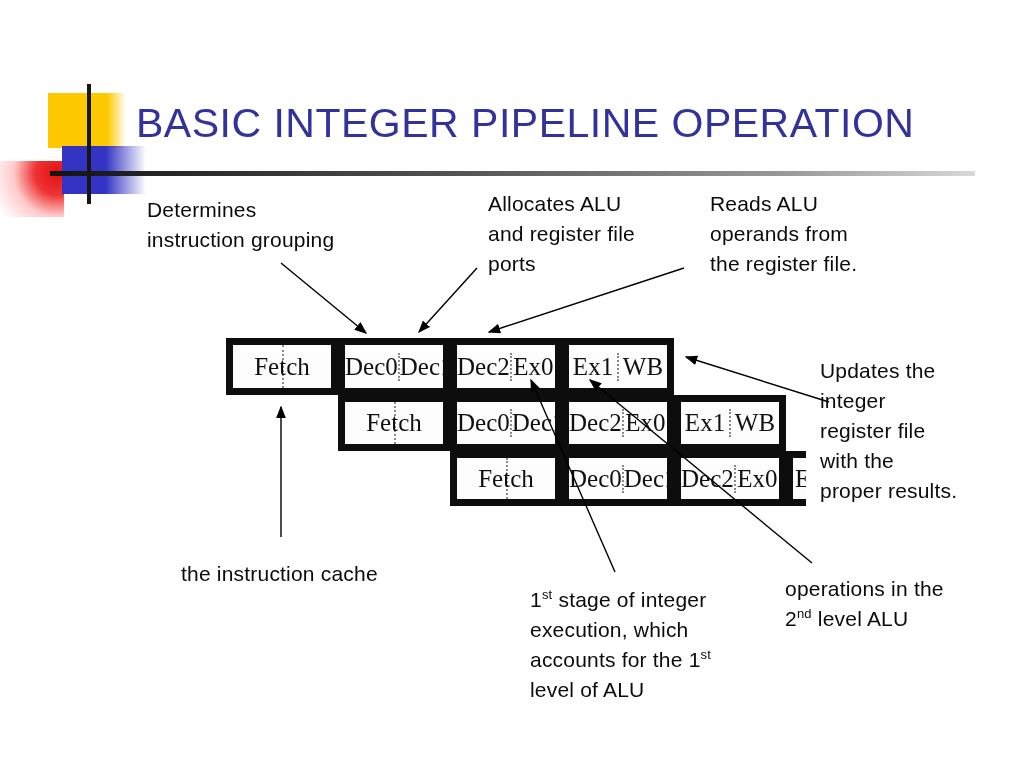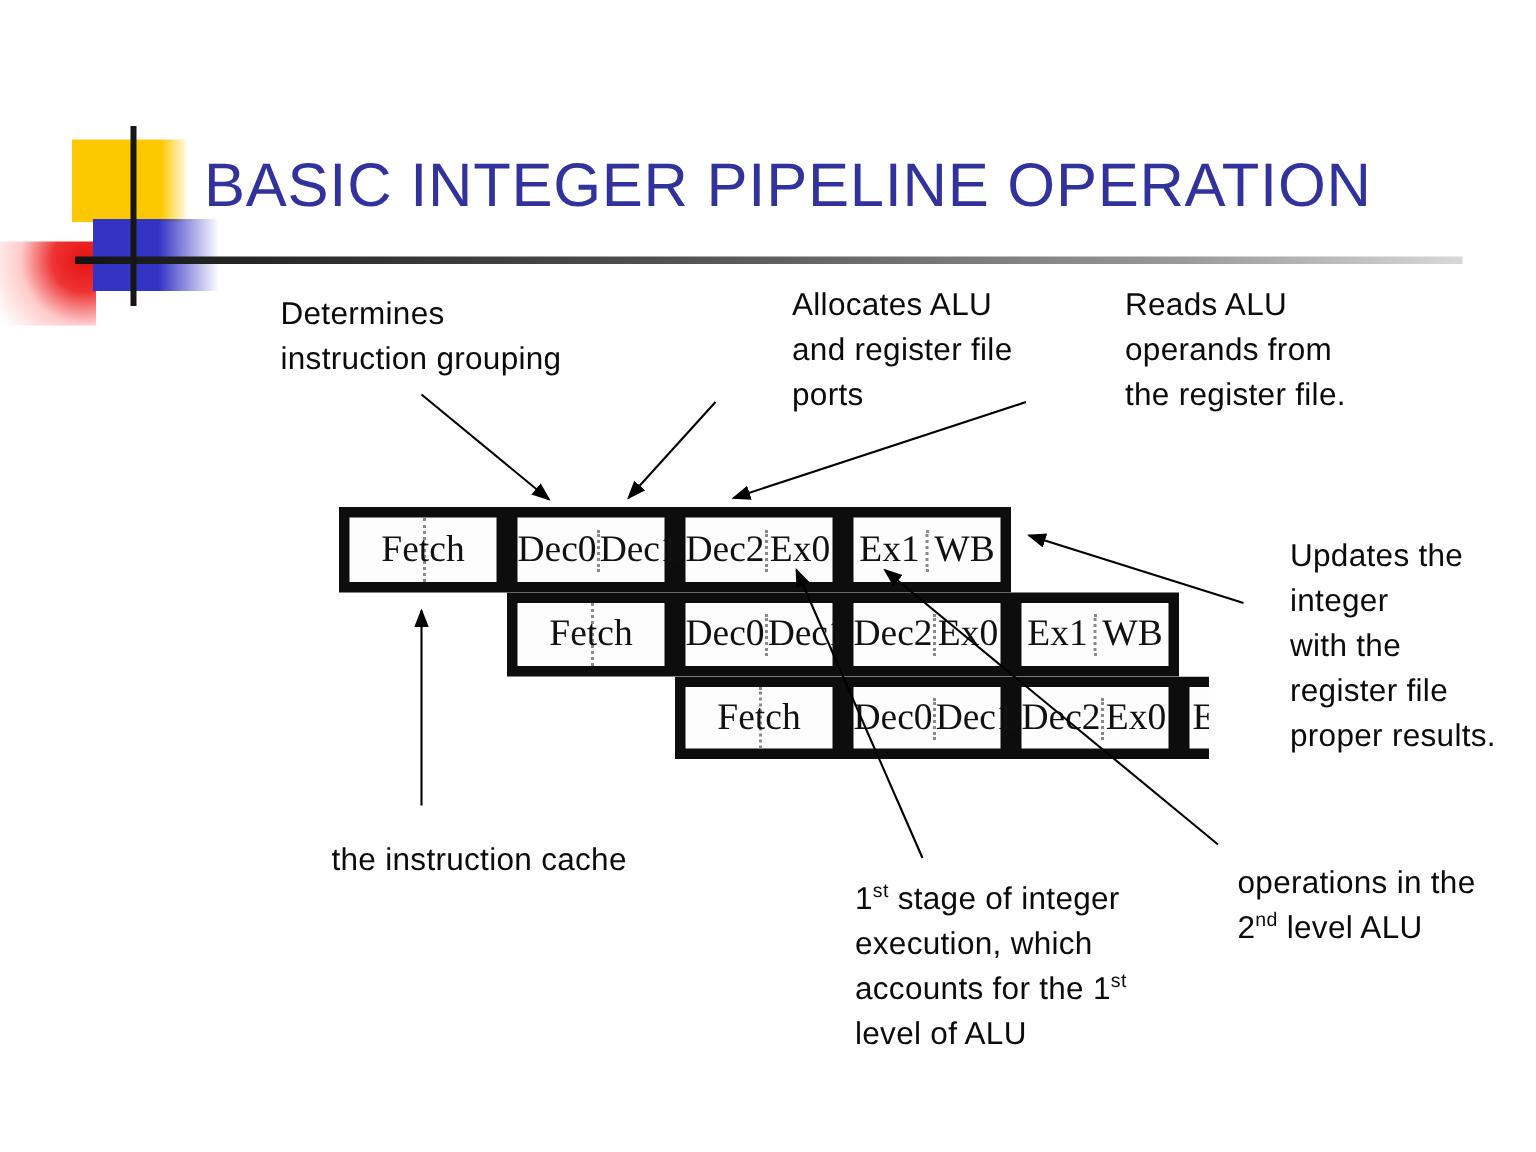--- a/index.html
+++ b/index.html
@@ -18,21 +18,21 @@
   .deco-vline{left:87px;top:84px;width:4px;height:120px;background:#161616;z-index:4;}
   .title-rule{position:absolute;left:50px;top:171px;width:925px;height:5px;z-index:3;
     background:linear-gradient(to right,#141414 0%,#555 45%,#9a9a9a 80%,#d8d8d8 100%);}
   
   .slide-title{
     position:absolute;left:136px;top:99px;width:880px;
     font-size:41px;line-height:48px;letter-spacing:0.5px;
     color:#32329d;white-space:nowrap;z-index:5;
   }
   
-  .ann{position:absolute;color:#0b0b0b;font-size:21px;line-height:30px;letter-spacing:0.2px;z-index:6;margin-left:40px;}
+  .ann{position:absolute;color:#0b0b0b;font-size:21px;line-height:30px;letter-spacing:0.2px;z-index:6;}
   .ann sup{font-size:62%;line-height:0;vertical-align:super;}
   .ann-determines{left:147px;top:195px;}
   .ann-allocates{left:488px;top:189px;}
   .ann-reads-operands{left:710px;top:189px;}
   .ann-updates{left:820px;top:356px;width:175px;}
   .ann-reads-instructions{left:181px;top:559px;}
   .ann-first-stage{left:530px;top:585px;}
   .ann-cascaded{left:785px;top:574px;}
   
   .prow{position:absolute;display:flex;z-index:4;}
@@ -78,22 +78,22 @@
     <div>ports</div>
   </div>
 <div class="ann ann-reads-operands">
     <div>Reads ALU</div>
     <div>operands from</div>
     <div>the register file.</div>
   </div>
 <div class="ann ann-updates">
     <div>Updates the</div>
     <div>integer</div>
+    <div>register file</div>
     <div>with the</div>
-    <div>register file</div>
     <div>proper results.</div>
   </div>
 <div class="ann ann-reads-instructions">
     <div>the instruction cache</div>
   </div>
 <div class="ann ann-first-stage">
     <div>1<sup>st</sup> stage of integer</div>
     <div>execution, which</div>
     <div>accounts for the 1<sup>st</sup></div>
     <div>level of ALU</div>

